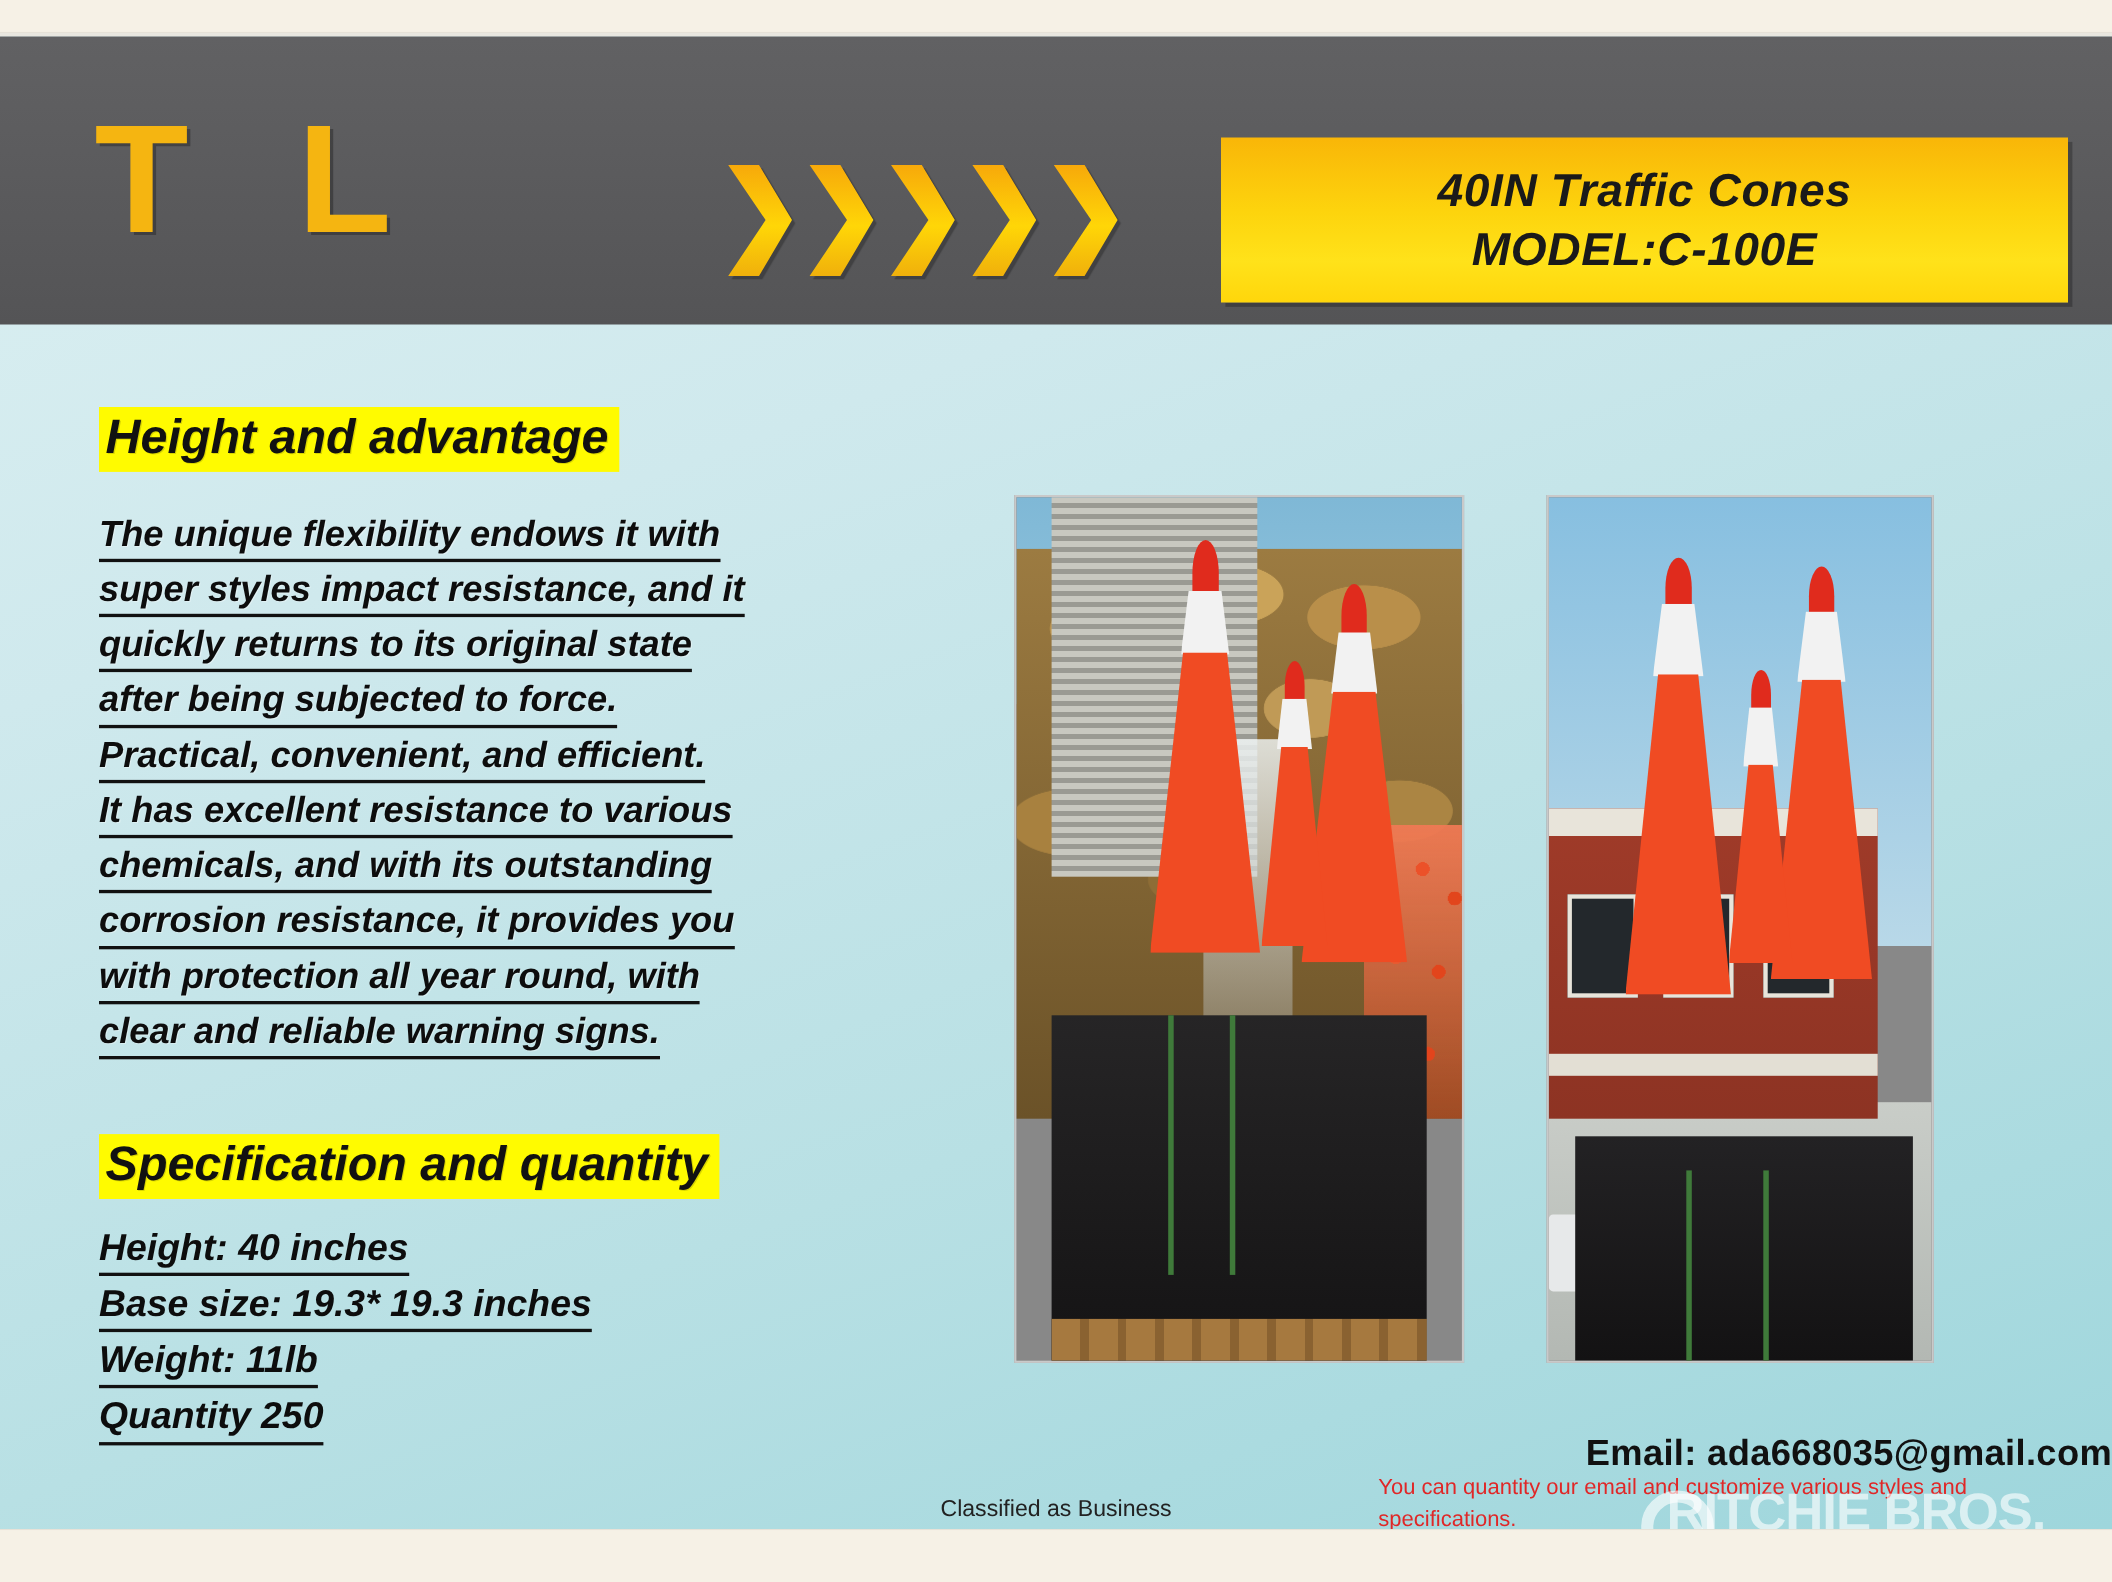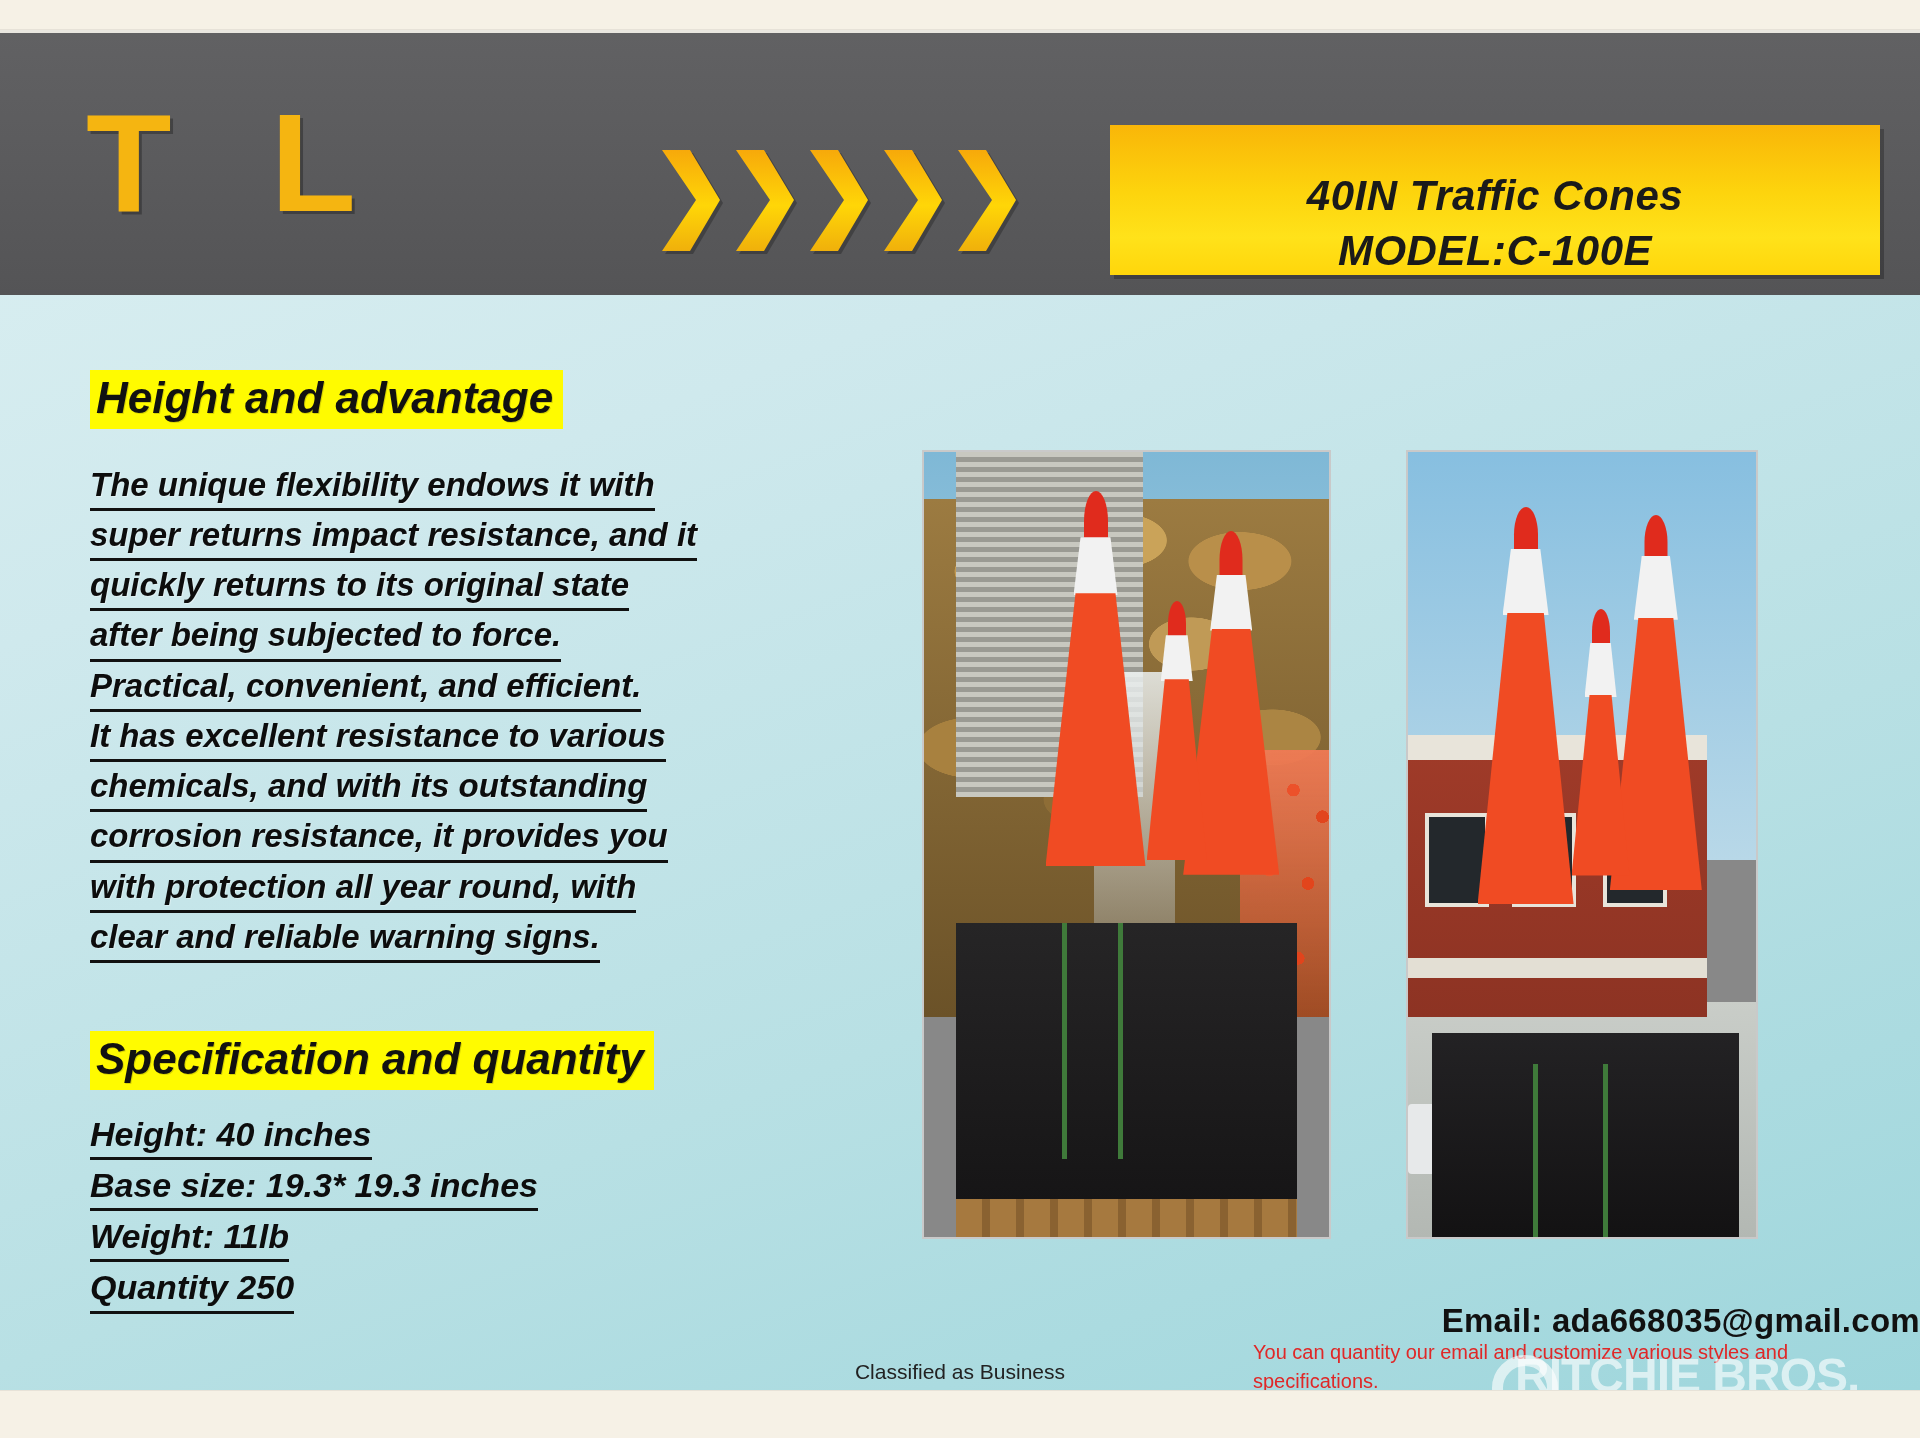--- a/index.html
+++ b/index.html
@@ -34,21 +34,21 @@
     font-family:"Liberation Sans", sans-serif;
   }
   .chev-wrap{position:absolute;left:660px;top:115px;width:420px;height:105px;}
   .chev{position:absolute;top:0;width:62px;height:105px;}
   .chev svg{display:block;filter:drop-shadow(3px 3px 0 rgba(0,0,0,.25));}
 
   .titlebox{
     position:absolute;left:1110px;top:92px;width:770px;height:150px;
     background:linear-gradient(180deg,#f9b608 0%,#fdd40d 45%,#ffe21a 75%,#ffd60b 100%);
     box-shadow:4px 4px 0 rgba(0,0,0,.25);
-    display:flex;flex-direction:column;align-items:center;justify-content:flex-end;
+    display:flex;flex-direction:column;align-items:center;justify-content:center;
   }
   .titlebox .t1{
     font-size:42px;font-weight:bold;font-style:italic;color:#1a1a1a;
     line-height:1.15;letter-spacing:.5px;
   }
   .titlebox .t2{
     font-size:42px;font-weight:bold;font-style:italic;color:#1a1a1a;
     line-height:1.15;letter-spacing:.5px;margin-top:6px;
   }
 
@@ -211,21 +211,21 @@
         <div class="t1">40IN Traffic Cones</div>
         <div class="t2">MODEL:C-100E</div>
       </div>
     </div>
 
     <div class="leftcol">
       <div><span class="hl">Height and advantage</span></div>
 
       <div class="para">
         <span class="ln">The unique flexibility endows it with</span>
-        <span class="ln">super returns impact resistance, and it</span>
+        <span class="ln">super styles impact resistance, and it</span>
         <span class="ln">quickly returns to its original state</span>
         <span class="ln">after being subjected to force.</span>
         <span class="ln">Practical, convenient, and efficient.</span>
         <span class="ln">It has excellent resistance to various</span>
         <span class="ln">chemicals, and with its outstanding</span>
         <span class="ln">corrosion resistance, it provides you</span>
         <span class="ln">with protection all year round, with</span>
         <span class="ln">clear and reliable warning signs.</span>
       </div>
 

